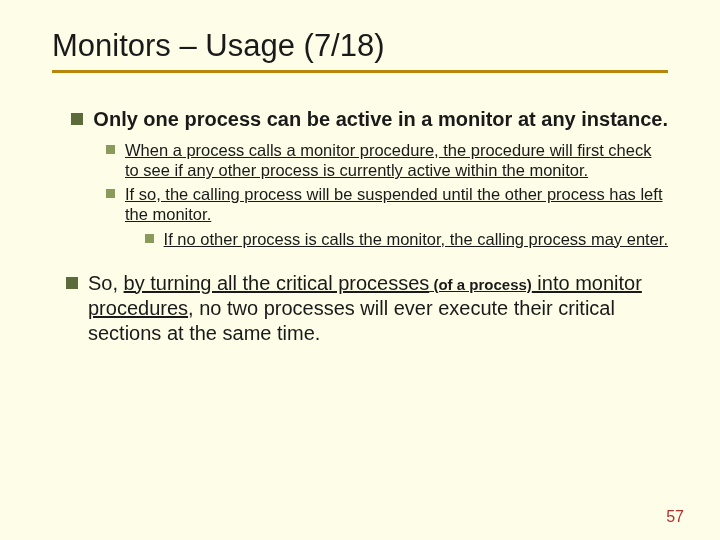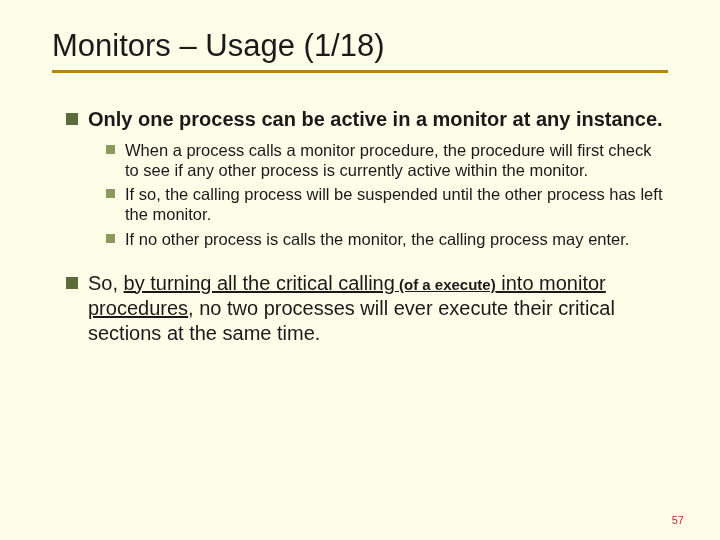--- a/index.html
+++ b/index.html
@@ -19,20 +19,21 @@
   }
   .title-rule {
     height: 3px;
     background: #b8860b;
     margin-bottom: 34px;
   }
   .bullet-row {
     display: flex;
     align-items: flex-start;
     gap: 10px;
+    justify-content: flex-end;
   }
   .bullet-row.level1 {
     margin-left: 14px;
     margin-bottom: 8px;
   }
   .bullet-row.level2 {
     margin-left: 54px;
     margin-bottom: 4px;
   }
   .sq {
@@ -54,37 +55,38 @@
     font-weight: 700;
     line-height: 1.25;
   }
   .l1-text.second {
     font-weight: 400;
   }
   .l2-text {
     font-size: 16.5px;
     font-weight: 400;
     line-height: 1.22;
+    text-decoration: underline;
   }
   .gap { height: 18px; }
   .bold { font-weight: 400; }
   .u { text-decoration: underline; }
   .paren { font-weight: 700; font-size: 15px; text-decoration: underline; }
   .pagenum {
     position: absolute;
     bottom: 14px;
     right: 36px;
-    font-size: 11px;
+    font-size: 16px;
     color: #b03030;
   }
 </style>
 </head>
 <body>
 
-<h1 class="title">Monitors – Usage (1/18)</h1>
+<h1 class="title">Monitors – Usage (7/18)</h1>
 <div class="title-rule"></div>
 
 <div class="bullet-row level1">
   <span class="sq big"></span>
   <div class="l1-text">Only one process can be active in a monitor at any instance.</div>
 </div>
 
 <div class="bullet-row level2">
   <span class="sq small"></span>
   <div class="l2-text">When a process calls a monitor procedure, the procedure will first check to see if any other process is currently active within the monitor.</div>
@@ -96,17 +98,17 @@
 <div class="bullet-row level2">
   <span class="sq small"></span>
   <div class="l2-text">If no other process is calls the monitor, the calling process may enter.</div>
 </div>
 
 <div class="gap"></div>
 
 <div class="bullet-row level1">
   <span class="sq big"></span>
   <div class="l1-text second">
-    <span>So, </span><span class="bold u">by turning </span><span class="bold u">all</span><span class="bold u"> the critical calling</span><span class="paren"> (of a execute)</span><span class="bold u"> into monitor procedures</span><span>, no two processes will ever execute their critical sections at the same time.</span>
+    <span>So, </span><span class="bold u">by turning </span><span class="bold u">all</span><span class="bold u"> the critical processes</span><span class="paren"> (of a process)</span><span class="bold u"> into monitor procedures</span><span>, no two processes will ever execute their critical sections at the same time.</span>
   </div>
 </div>
 
 <div class="pagenum">57</div>
 
 </body></html>

